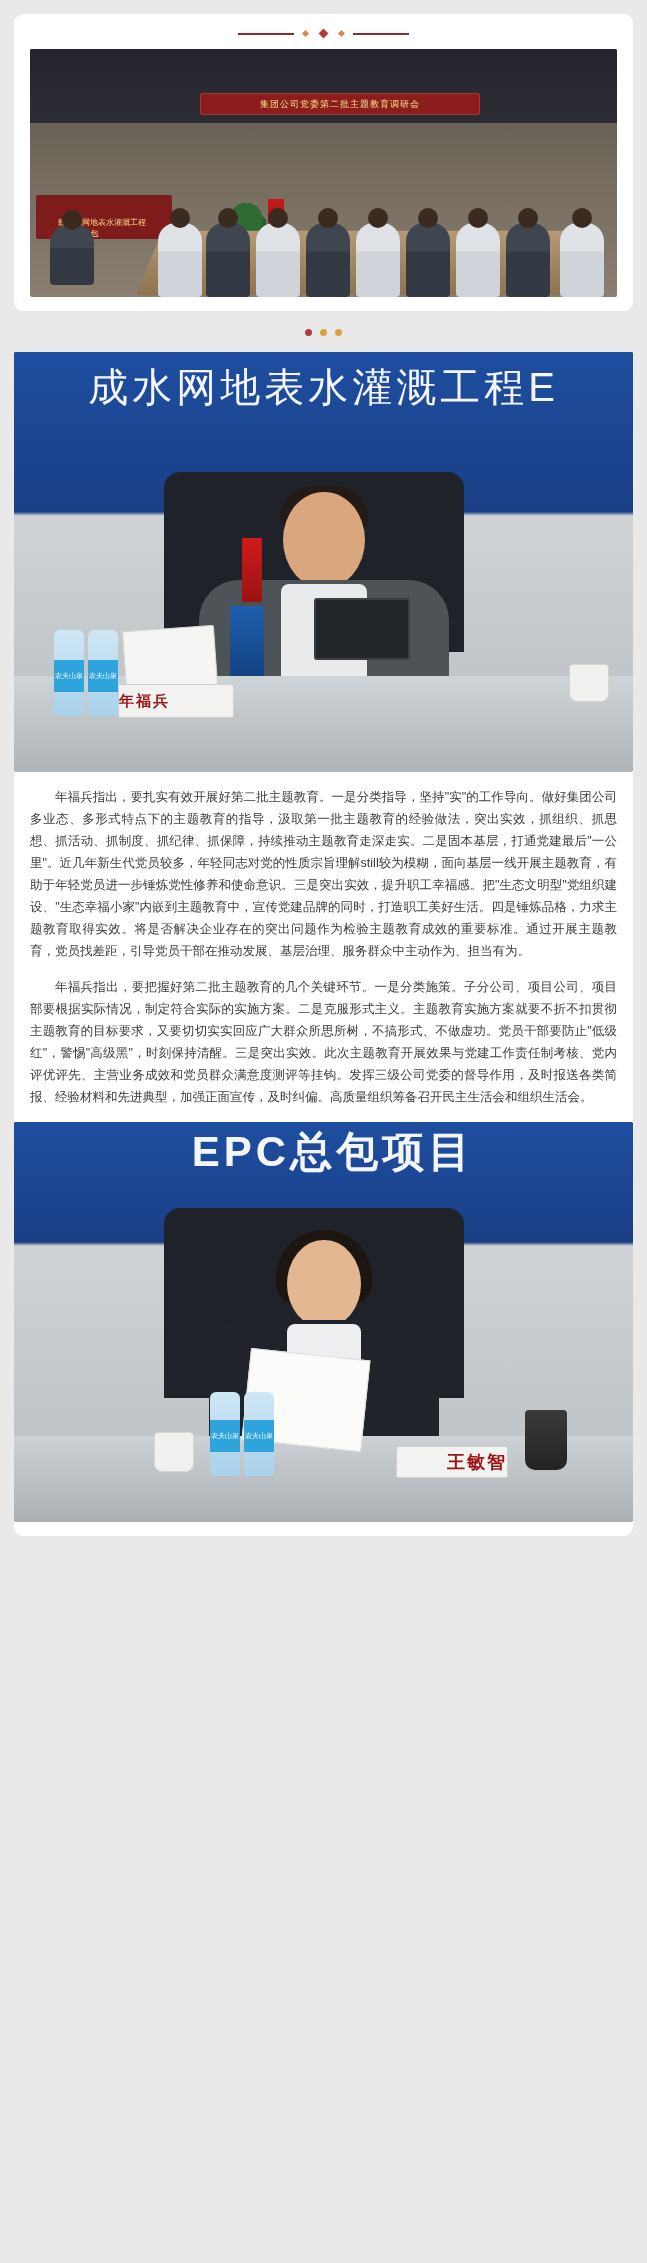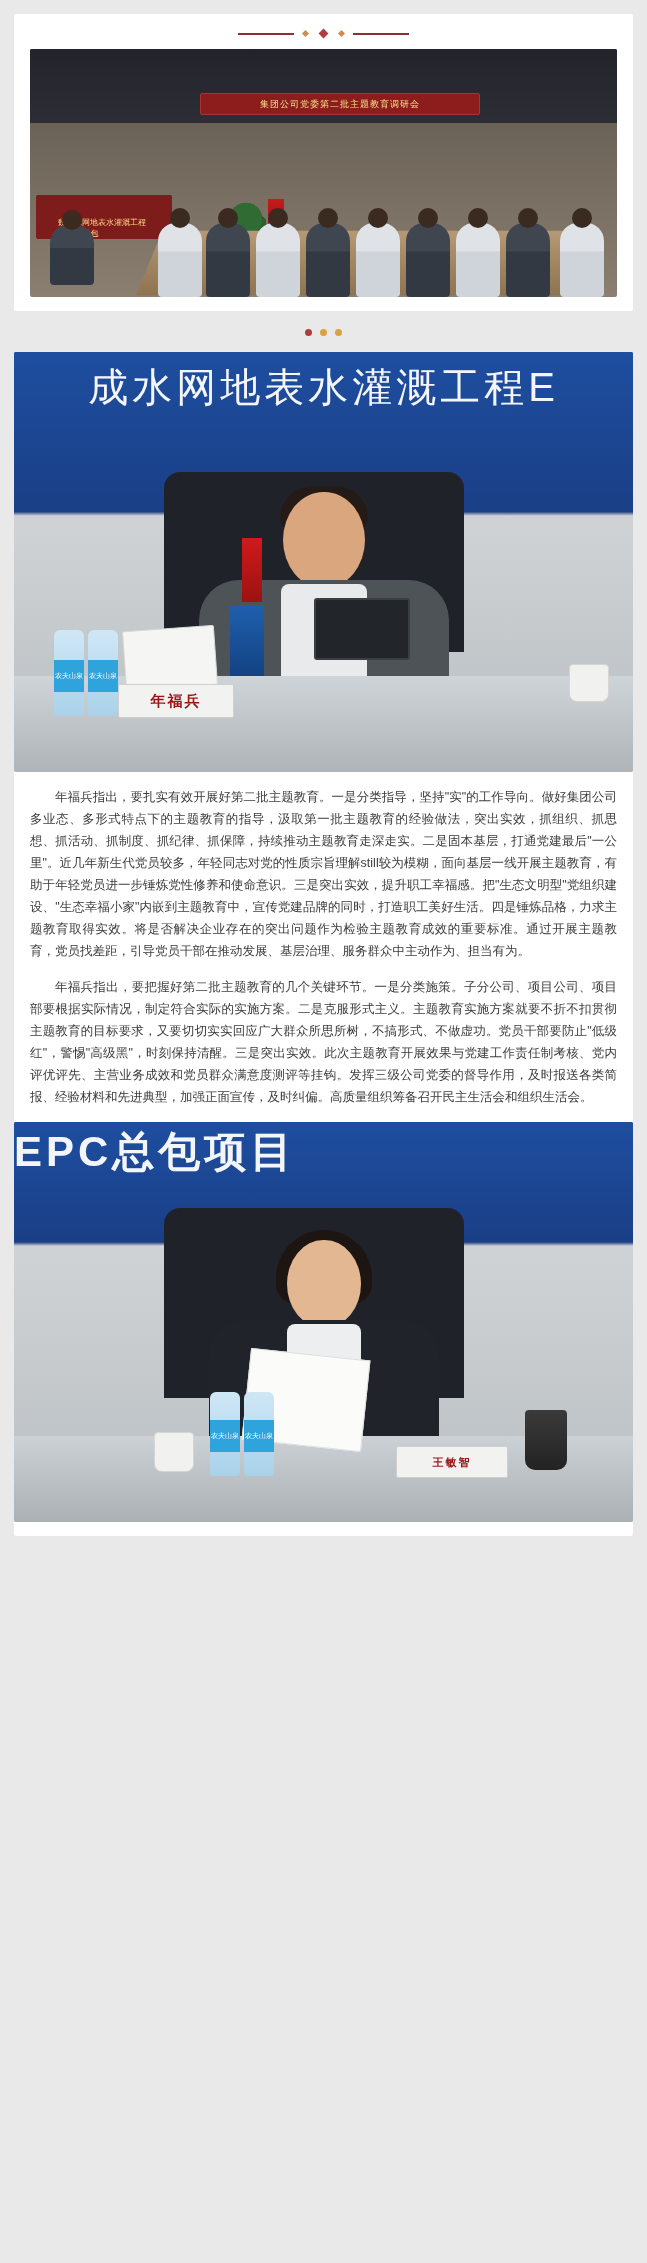--- a/index.html
+++ b/index.html
@@ -12,21 +12,21 @@
   .page {
     width: 647px;
     margin: 0 auto;
     background: #e9e9e9;
     position: relative;
   }
   .card {
     background: #ffffff;
     margin: 0 14px 14px 14px;
     padding: 0 0 14px 0;
-    border-radius: 2px;
+    border-radius: 9px;
   }
   .card.first { margin-top: 14px; }
 
   
   .ornament {
     display: flex;
     align-items: center;
     justify-content: center;
     padding: 16px 0 12px 0;
     gap: 6px;
@@ -138,21 +138,21 @@
     width: 86px; height: 100px; background: #e8eaec; border-radius: 8px;
   }
   .ph2 .desk {
     position: absolute; left: 0; right: 0; bottom: 0; height: 96px;
     background: linear-gradient(#cfd4d8, #aeb4b8);
   }
   .ph2 .nameplate {
     position: absolute; left: 104px; bottom: 54px; width: 116px; height: 34px;
     background: #f2f2f0; border: 1px solid #cfcfcd; border-radius: 2px;
     color: #9a1616; font-size: 15px; font-weight: 700;
-    text-align: center; line-height: 32px; letter-spacing: 2px;
+    line-height: 32px; letter-spacing: 2px;
   }
   .ph2 .bottle {
     position: absolute; bottom: 56px; width: 30px; height: 86px;
     background: linear-gradient(#cfe7f6, #a9d2ea); border-radius: 6px 6px 4px 4px;
   }
   .ph2 .bottle .lbl {
     position: absolute; left: 0; right: 0; top: 30px; height: 32px;
     background: #2ea3dc; color: #fff; font-size: 7px; text-align: center; line-height: 32px;
   }
   .ph2 .book {
@@ -180,21 +180,21 @@
   
   .ph3 { height: 400px; background: linear-gradient(#1d3a7a 0%, #1d3a7a 30%, #cfd3d6 31%, #b9bec2 100%); }
   .ph3 .bluewall {
     position: absolute; left:0; right:0; top:0; height: 120px;
     background: linear-gradient(#1e4ea0, #1a3f86);
   }
   .ph3 .walltext {
     position: absolute; left: 0; right: 0; top: 2px;
     color: #ffffff; font-size: 42px; font-weight: 700;
     letter-spacing: 4px; white-space: nowrap; overflow: hidden;
-    text-align: left; opacity: .95;
+    text-align: center; opacity: .95; padding-left: 19px;
   }
   .ph3 .chair {
     position: absolute; left: 150px; top: 86px; width: 300px; height: 190px;
     background: #1f2329; border-radius: 16px 16px 0 0;
   }
   .ph3 .head {
     position: absolute; left: 50%; top: 118px; transform: translateX(-50%);
     width: 74px; height: 88px; border-radius: 38px/46px; background: #e2b792;
   }
   .ph3 .hair {
@@ -213,22 +213,22 @@
     position: absolute; left: 0; right: 0; bottom: 0; height: 86px;
     background: linear-gradient(#ccd1d5, #aab0b4);
   }
   .ph3 .paper {
     position: absolute; left: 232px; top: 232px; width: 120px; height: 92px;
     background: #fbfbf9; border: 1px solid #dedede; transform: rotate(6deg);
   }
   .ph3 .nameplate {
     position: absolute; left: 382px; bottom: 44px; width: 112px; height: 32px;
     background: #f2f2f0; border: 1px solid #cfcfcd; border-radius: 2px;
-    color: #9a1616; font-size: 11px; font-weight: 700;
-    text-align: center; line-height: 30px; letter-spacing: 2px;
+    color: #9a1616; font-size: 18px; font-weight: 700;
+    text-align: right; line-height: 30px; letter-spacing: 2px;
   }
   .ph3 .bottle {
     position: absolute; bottom: 46px; width: 30px; height: 84px;
     background: linear-gradient(#cfe7f6, #a9d2ea); border-radius: 6px 6px 4px 4px;
   }
   .ph3 .bottle .lbl {
     position: absolute; left: 0; right: 0; top: 28px; height: 32px;
     background: #2ea3dc; color: #fff; font-size: 7px; text-align: center; line-height: 32px;
   }
   .ph3 .mug {

